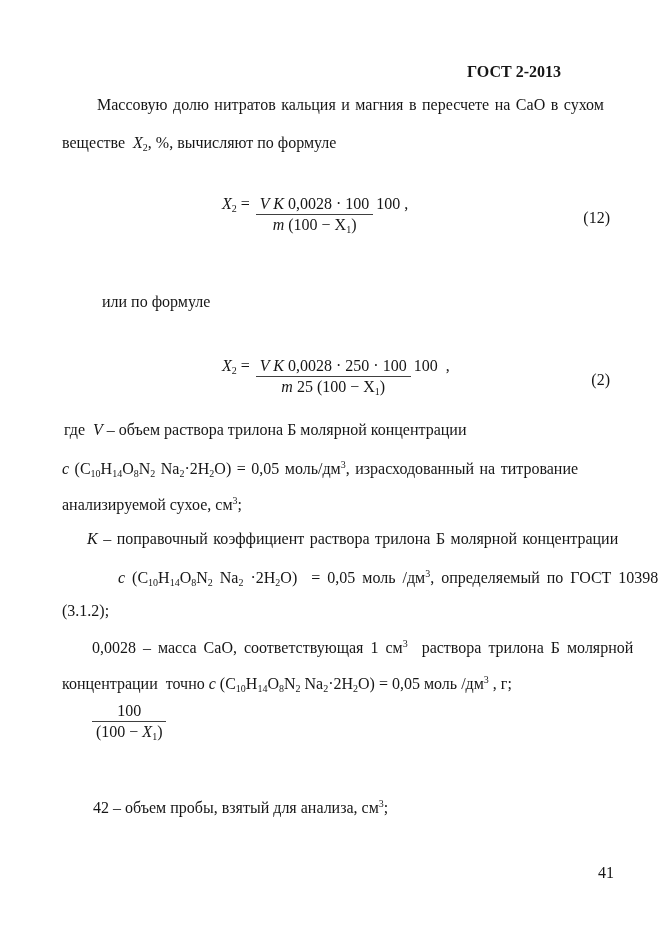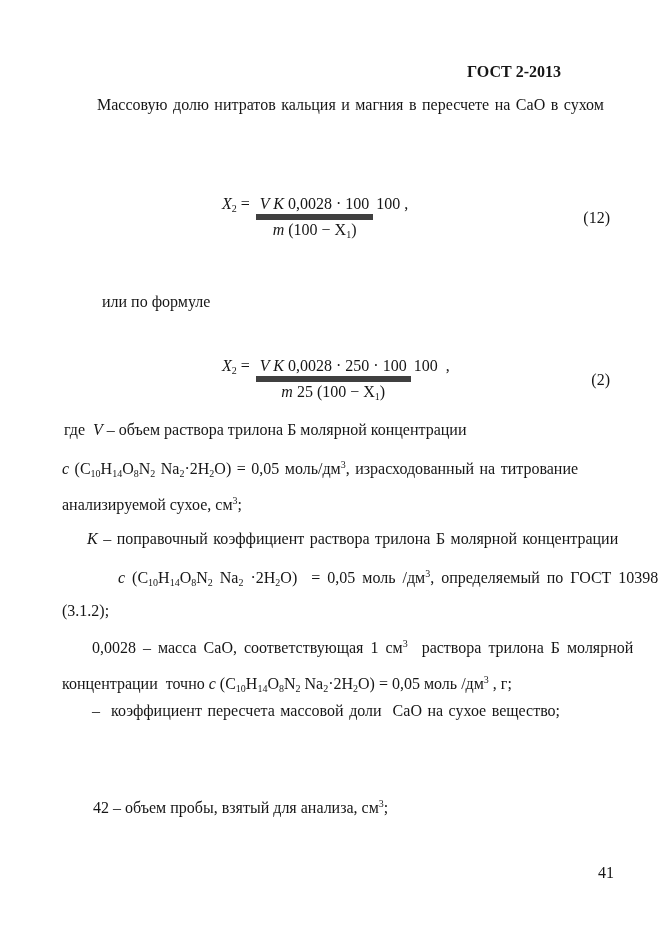--- a/index.html
+++ b/index.html
@@ -15,35 +15,36 @@
   .ln{position:absolute;white-space:pre;line-height:20px;}
   .hdr{position:absolute;font-weight:bold;white-space:pre;}
   .pagenum{position:absolute;white-space:pre;}
   .i{font-style:italic;}
   .sub{font-size:10px;vertical-align:-3px;}
   .sup{font-size:10px;vertical-align:6px;}
   .ws1{word-spacing:1.5px;}
   .ws2{word-spacing:3px;}
   .formula{position:absolute;left:0;right:0;display:flex;align-items:flex-start;white-space:pre;}
   .frac{display:inline-flex;flex-direction:column;text-align:center;}
-  .frac .num{display:block;border-bottom:6px solid #404040;padding:0 4px 1px;}
+  .frac .num{display:block;border-bottom:1px solid #404040;padding:0 4px 1px;}
   .frac .den{display:block;padding:1px 4px 0;}
   .lhs{margin-right:6px;}
   .tail{margin-left:3px;}
   .flabel{position:absolute;right:51px;top:50%;transform:translateY(-50%);}
 </style>
 </head>
 <body>
 
 <div class="page">
 
   <div class="hdr" style="top:63px;right:100px">ГОСТ 2-2013</div>
 
   <div class="ln ws1" style="top:95px;left:97px">Массовую долю нитратов кальция и магния в пересчете на СаО в сухом</div>
 
+  <div class="ln" style="top:133px;left:62px"><span>веществе  </span><span class="i">X</span><span class="sub">2</span><span>, %, вычисляют по формуле</span></div>
 
   <div class="formula" style="top:195px;height:46px;padding-left:222px">
     <span class="lhs"><span class="i">X</span><span class="sub">2</span><span> =</span></span>
     <span class="frac">
       <span class="num"><span class="i">V K</span><span> 0,0028 · 100</span></span>
       <span class="den"><span class="i">m</span><span> (100 − X</span><span class="sub">1</span><span>)</span></span>
     </span>
     <span class="tail"><span>100 ,</span></span>
     <span class="flabel">(12)</span>
   </div>
@@ -70,21 +71,24 @@
 
   <div class="ln ws2" style="top:564px;left:118px"><span class="i">c</span><span> (C</span><span class="sub">10</span><span>H</span><span class="sub">14</span><span>O</span><span class="sub">8</span><span>N</span><span class="sub">2</span><span> Na</span><span class="sub">2</span><span> ·2H</span><span class="sub">2</span><span>O)  = 0,05 моль /дм</span><span class="sup">3</span><span>, определяемый по ГОСТ 10398</span></div>
 
   <div class="ln" style="top:601px;left:62px">(3.1.2);</div>
 
   <div class="ln ws2" style="top:634px;left:92px"><span>0,0028 – масса СаО, соответствующая 1 см</span><span class="sup">3</span><span>  раствора трилона Б молярной</span></div>
 
   <div class="ln" style="top:670px;left:62px"><span>концентрации  точно </span><span class="i">c</span><span> (C</span><span class="sub">10</span><span>H</span><span class="sub">14</span><span>O</span><span class="sub">8</span><span>N</span><span class="sub">2</span><span> Na</span><span class="sub">2</span><span>·2H</span><span class="sub">2</span><span>O) = 0,05 моль /дм</span><span class="sup">3</span><span> , г;</span></div>
 
   <div class="formula" style="top:702px;height:44px;padding-left:92px">
-    <span class="ws1"><span>–  коэффициент пересчета массовой доли  СаО на сухое вещество;</span></span>
+    <span class="frac">
+      <span class="num"><span>100</span></span>
+      <span class="den"><span>(100 − </span><span class="i">X</span><span class="sub">1</span><span>)</span></span>
+    </span>
   </div>
 
 
   <div class="ln" style="top:794px;left:93px"><span>42 – объем пробы, взятый для анализа, см</span><span class="sup">3</span><span>;</span></div>
 
   <div class="pagenum" style="top:864px;right:47px">41</div>
 
 </div>
 
 </body></html>

